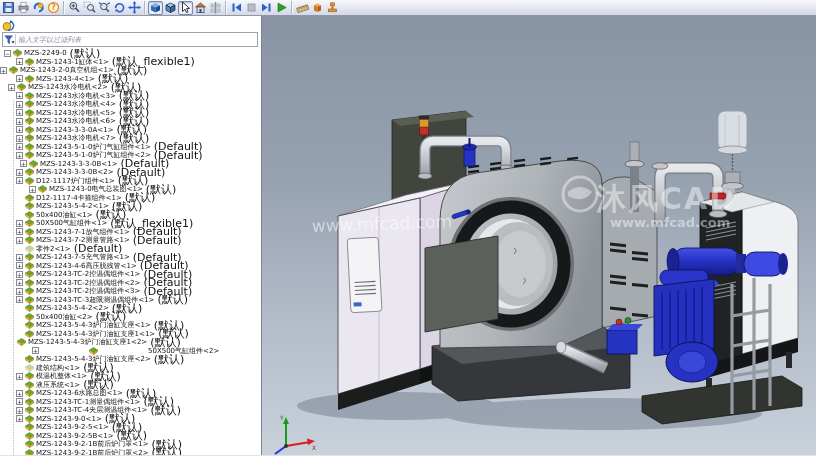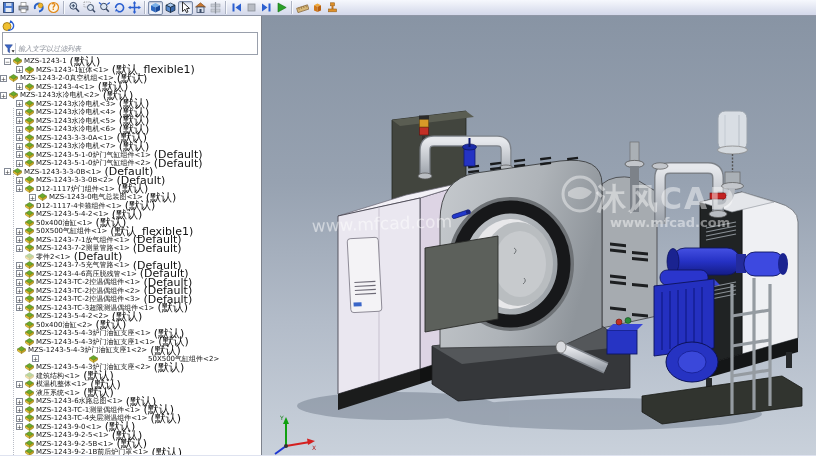--- a/index.html
+++ b/index.html
@@ -18,21 +18,21 @@
     box-shadow:inset 0 1px 2px rgba(60,80,120,.35); }
   .tsep { width:2px; height:13px; margin:0 2px;
     border-left:1px solid #aeb4c4; border-right:1px solid #f8fafd; }
 
   
   .content { display:flex; height:439px; }
   .left-panel { width:262px; background:#ffffff; position:relative;
     border-right:1px solid #7d828c; overflow:hidden; }
   .panel-top-icon { width:14px; height:14px; margin:1px 0 0 2px; }
   .panel-top-icon svg { width:13px; height:13px; }
-  .filter-row { display:flex; align-items:flex-end; height:23px; margin:1px 3px 1px 2px;
+  .filter-row { display:flex; align-items:center; height:15px; margin:1px 3px 1px 2px;
     border:1px solid #9aa0ac; background:#fff; }
   .funnel { width:13px; height:11px; flex:0 0 13px; border-right:1px solid #c8ccd4;
     display:flex; align-items:center; justify-content:center; }
   .funnel svg { width:11px; height:10px; }
   .filter-input { flex:1; border:none; outline:none; font-size:7px; height:10px;
     font-style:italic; color:#555; padding:0 2px; font-family:"DejaVu Sans",sans-serif; }
   .filter-input::placeholder { color:#8a8f99; font-style:italic; }
 
   .tree { position:relative; padding-top:1px; }
   .tree-vline { position:absolute; left:13px; top:52px; bottom:2px; width:0;
@@ -231,21 +231,21 @@
         <div class="tree-vline"></div>
       <div class="trow" style="padding-left: 4px;">
             <span class="expand">−</span>
             <span class="picon">
               <svg viewBox="0 0 9 8">
                 <polygon points="0.5,3 4.5,0.5 8.5,3 4.5,5.5" fill="#6aaa2a" stroke="#3d6a12" stroke-width="0.5"></polygon>
                 <polygon points="0.5,3 4.5,5.5 4.5,7.5 0.5,5" fill="#e8c83a" stroke="#8a7310" stroke-width="0.5"></polygon>
                 <polygon points="8.5,3 4.5,5.5 4.5,7.5 8.5,5" fill="#c8a820" stroke="#8a7310" stroke-width="0.5"></polygon>
               </svg>
             </span>
-            <span class="tlabel">MZS-1243-1</span>
+            <span class="tlabel">MZS-2249-0</span>
             <span class="tconf">(默认)</span>
           </div>
           <div class="trow" style="padding-left: 16px;">
             <span class="expand">+</span>
             <span class="picon">
               <svg viewBox="0 0 9 8">
                 <polygon points="0.5,3 4.5,0.5 8.5,3 4.5,5.5" fill="#6aaa2a" stroke="#3d6a12" stroke-width="0.5"></polygon>
                 <polygon points="0.5,3 4.5,5.5 4.5,7.5 0.5,5" fill="#e8c83a" stroke="#8a7310" stroke-width="0.5"></polygon>
                 <polygon points="8.5,3 4.5,5.5 4.5,7.5 8.5,5" fill="#c8a820" stroke="#8a7310" stroke-width="0.5"></polygon>
               </svg>
@@ -270,21 +270,21 @@
             <span class="picon">
               <svg viewBox="0 0 9 8">
                 <polygon points="0.5,3 4.5,0.5 8.5,3 4.5,5.5" fill="#6aaa2a" stroke="#3d6a12" stroke-width="0.5"></polygon>
                 <polygon points="0.5,3 4.5,5.5 4.5,7.5 0.5,5" fill="#e8c83a" stroke="#8a7310" stroke-width="0.5"></polygon>
                 <polygon points="8.5,3 4.5,5.5 4.5,7.5 8.5,5" fill="#c8a820" stroke="#8a7310" stroke-width="0.5"></polygon>
               </svg>
             </span>
             <span class="tlabel">MZS-1243-4&lt;1&gt;</span>
             <span class="tconf">(默认)</span>
           </div>
-          <div class="trow" style="padding-left: 0;">
+          <div class="trow" style="padding-left: 8px;">
             <span class="expand">+</span>
             <span class="picon">
               <svg viewBox="0 0 9 8">
                 <polygon points="0.5,3 4.5,0.5 8.5,3 4.5,5.5" fill="#6aaa2a" stroke="#3d6a12" stroke-width="0.5"></polygon>
                 <polygon points="0.5,3 4.5,5.5 4.5,7.5 0.5,5" fill="#e8c83a" stroke="#8a7310" stroke-width="0.5"></polygon>
                 <polygon points="8.5,3 4.5,5.5 4.5,7.5 8.5,5" fill="#c8a820" stroke="#8a7310" stroke-width="0.5"></polygon>
               </svg>
             </span>
             <span class="tlabel">MZS-1243水冷电机&lt;2&gt;</span>
             <span class="tconf">(默认)</span>
@@ -378,21 +378,21 @@
             <span class="picon">
               <svg viewBox="0 0 9 8">
                 <polygon points="0.5,3 4.5,0.5 8.5,3 4.5,5.5" fill="#6aaa2a" stroke="#3d6a12" stroke-width="0.5"></polygon>
                 <polygon points="0.5,3 4.5,5.5 4.5,7.5 0.5,5" fill="#e8c83a" stroke="#8a7310" stroke-width="0.5"></polygon>
                 <polygon points="8.5,3 4.5,5.5 4.5,7.5 8.5,5" fill="#c8a820" stroke="#8a7310" stroke-width="0.5"></polygon>
               </svg>
             </span>
             <span class="tlabel">MZS-1243-5-1-0炉门气缸组件&lt;2&gt;</span>
             <span class="tconf">(Default)</span>
           </div>
-          <div class="trow" style="padding-left: 4px;">
+          <div class="trow" style="padding-left: 20px;">
             <span class="expand">+</span>
             <span class="picon">
               <svg viewBox="0 0 9 8">
                 <polygon points="0.5,3 4.5,0.5 8.5,3 4.5,5.5" fill="#6aaa2a" stroke="#3d6a12" stroke-width="0.5"></polygon>
                 <polygon points="0.5,3 4.5,5.5 4.5,7.5 0.5,5" fill="#e8c83a" stroke="#8a7310" stroke-width="0.5"></polygon>
                 <polygon points="8.5,3 4.5,5.5 4.5,7.5 8.5,5" fill="#c8a820" stroke="#8a7310" stroke-width="0.5"></polygon>
               </svg>
             </span>
             <span class="tlabel">MZS-1243-3-3-0B&lt;1&gt;</span>
             <span class="tconf">(Default)</span>

